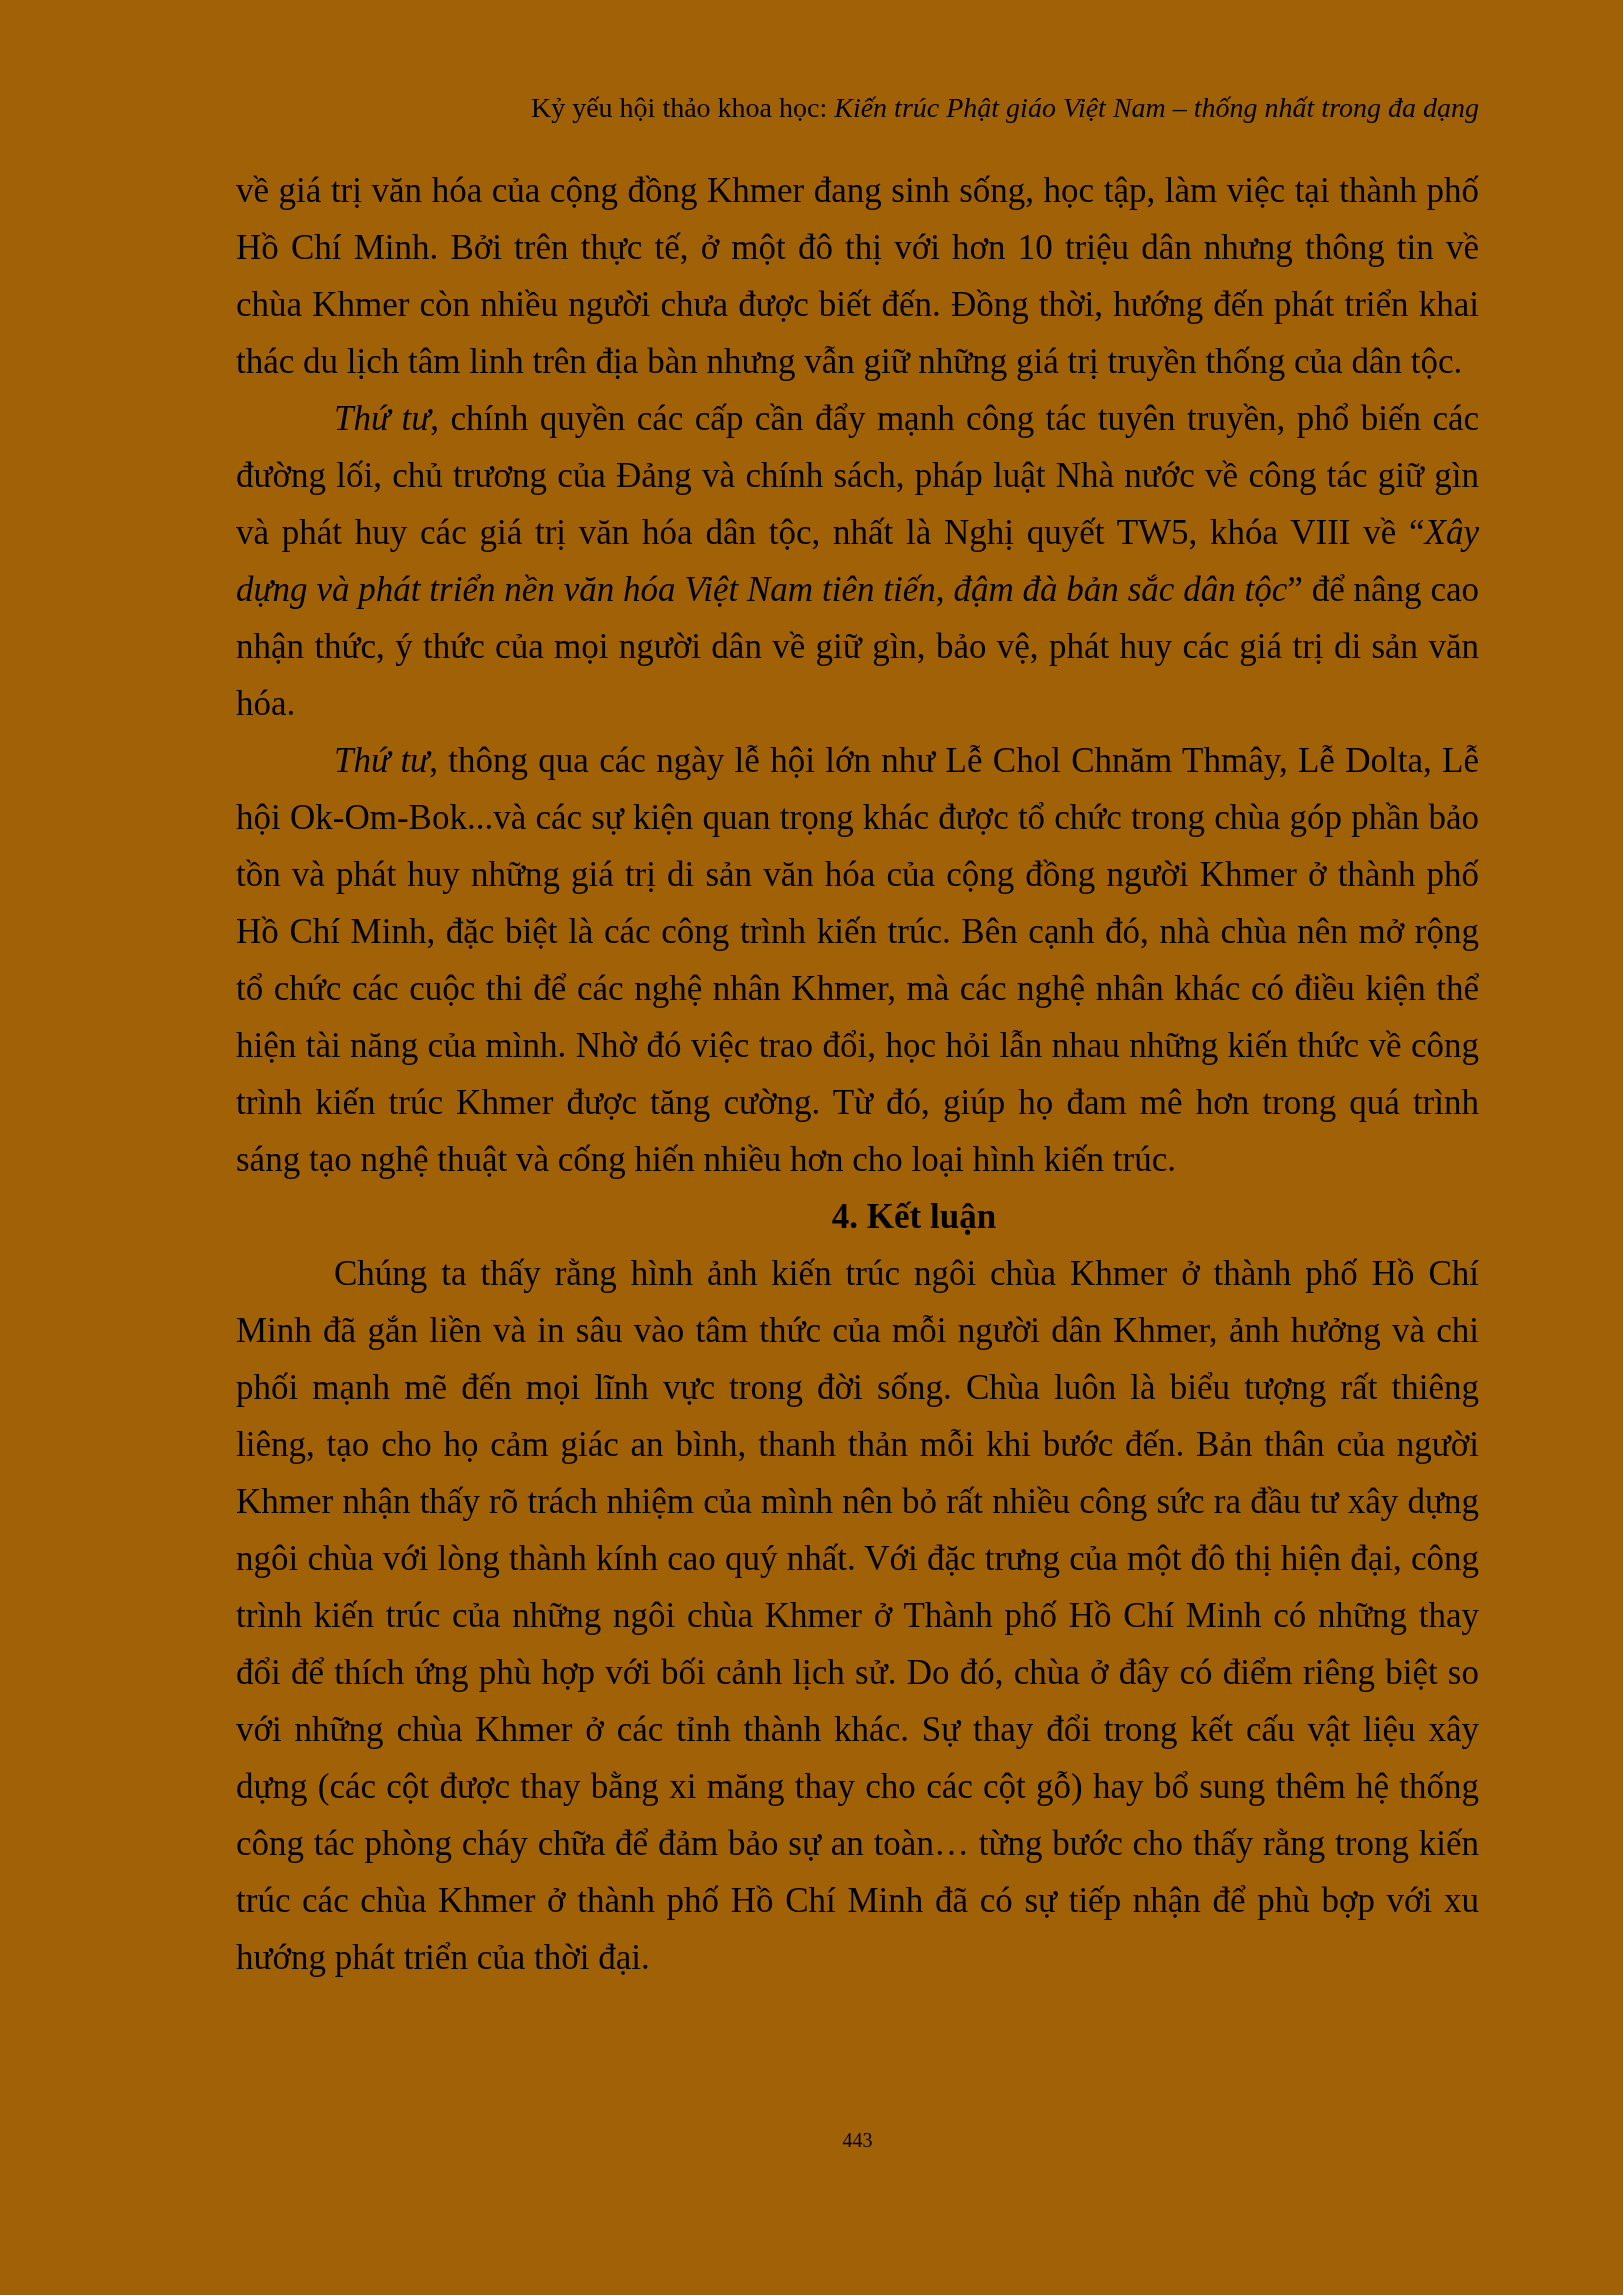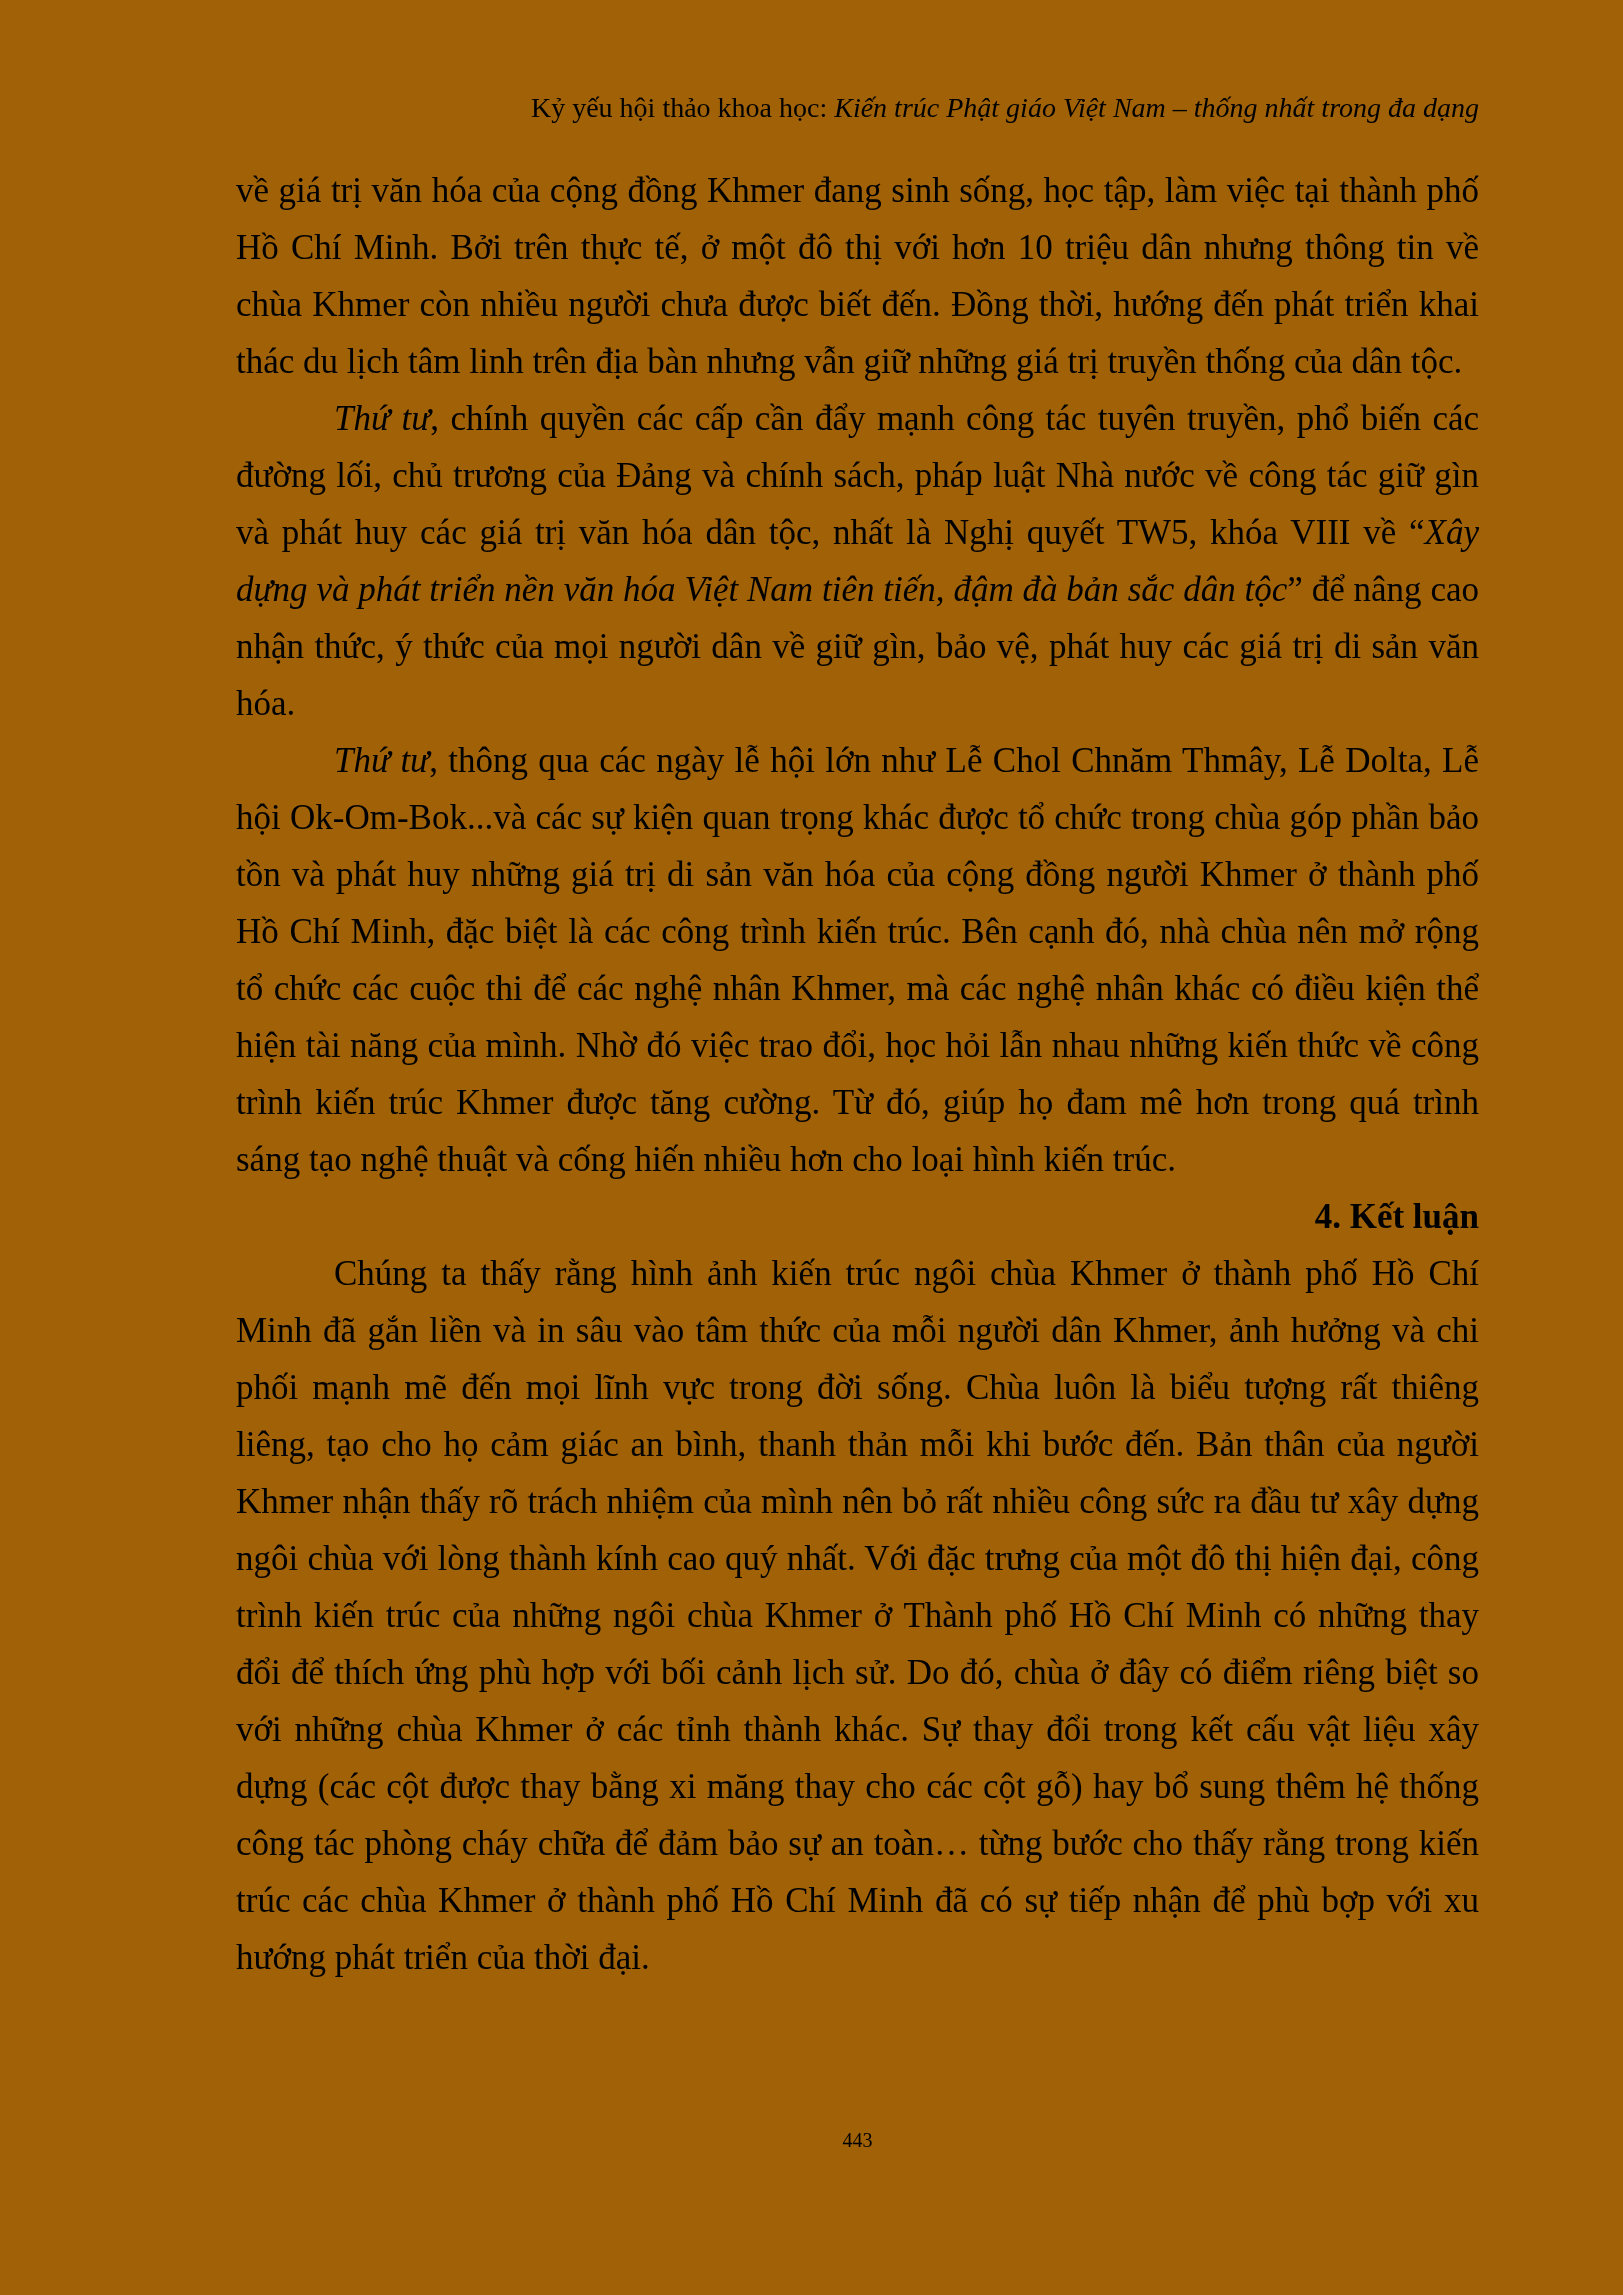--- a/index.html
+++ b/index.html
@@ -39,21 +39,21 @@
   }
   .text-body p {
     margin: 0;
     padding: 0;
   }
   .para.indent {
     text-indent: 98px;
   }
   .heading {
     font-weight: bold;
-    text-align: right;
+    text-align: center;
     text-indent: 113px;
   }
   .it { font-style: italic; }
   .b  { font-weight: bold; }
   .page-footer {
     position: absolute;
     top: 2121px;
     left: 236px;
     width: 1243px;
     text-align: center;

